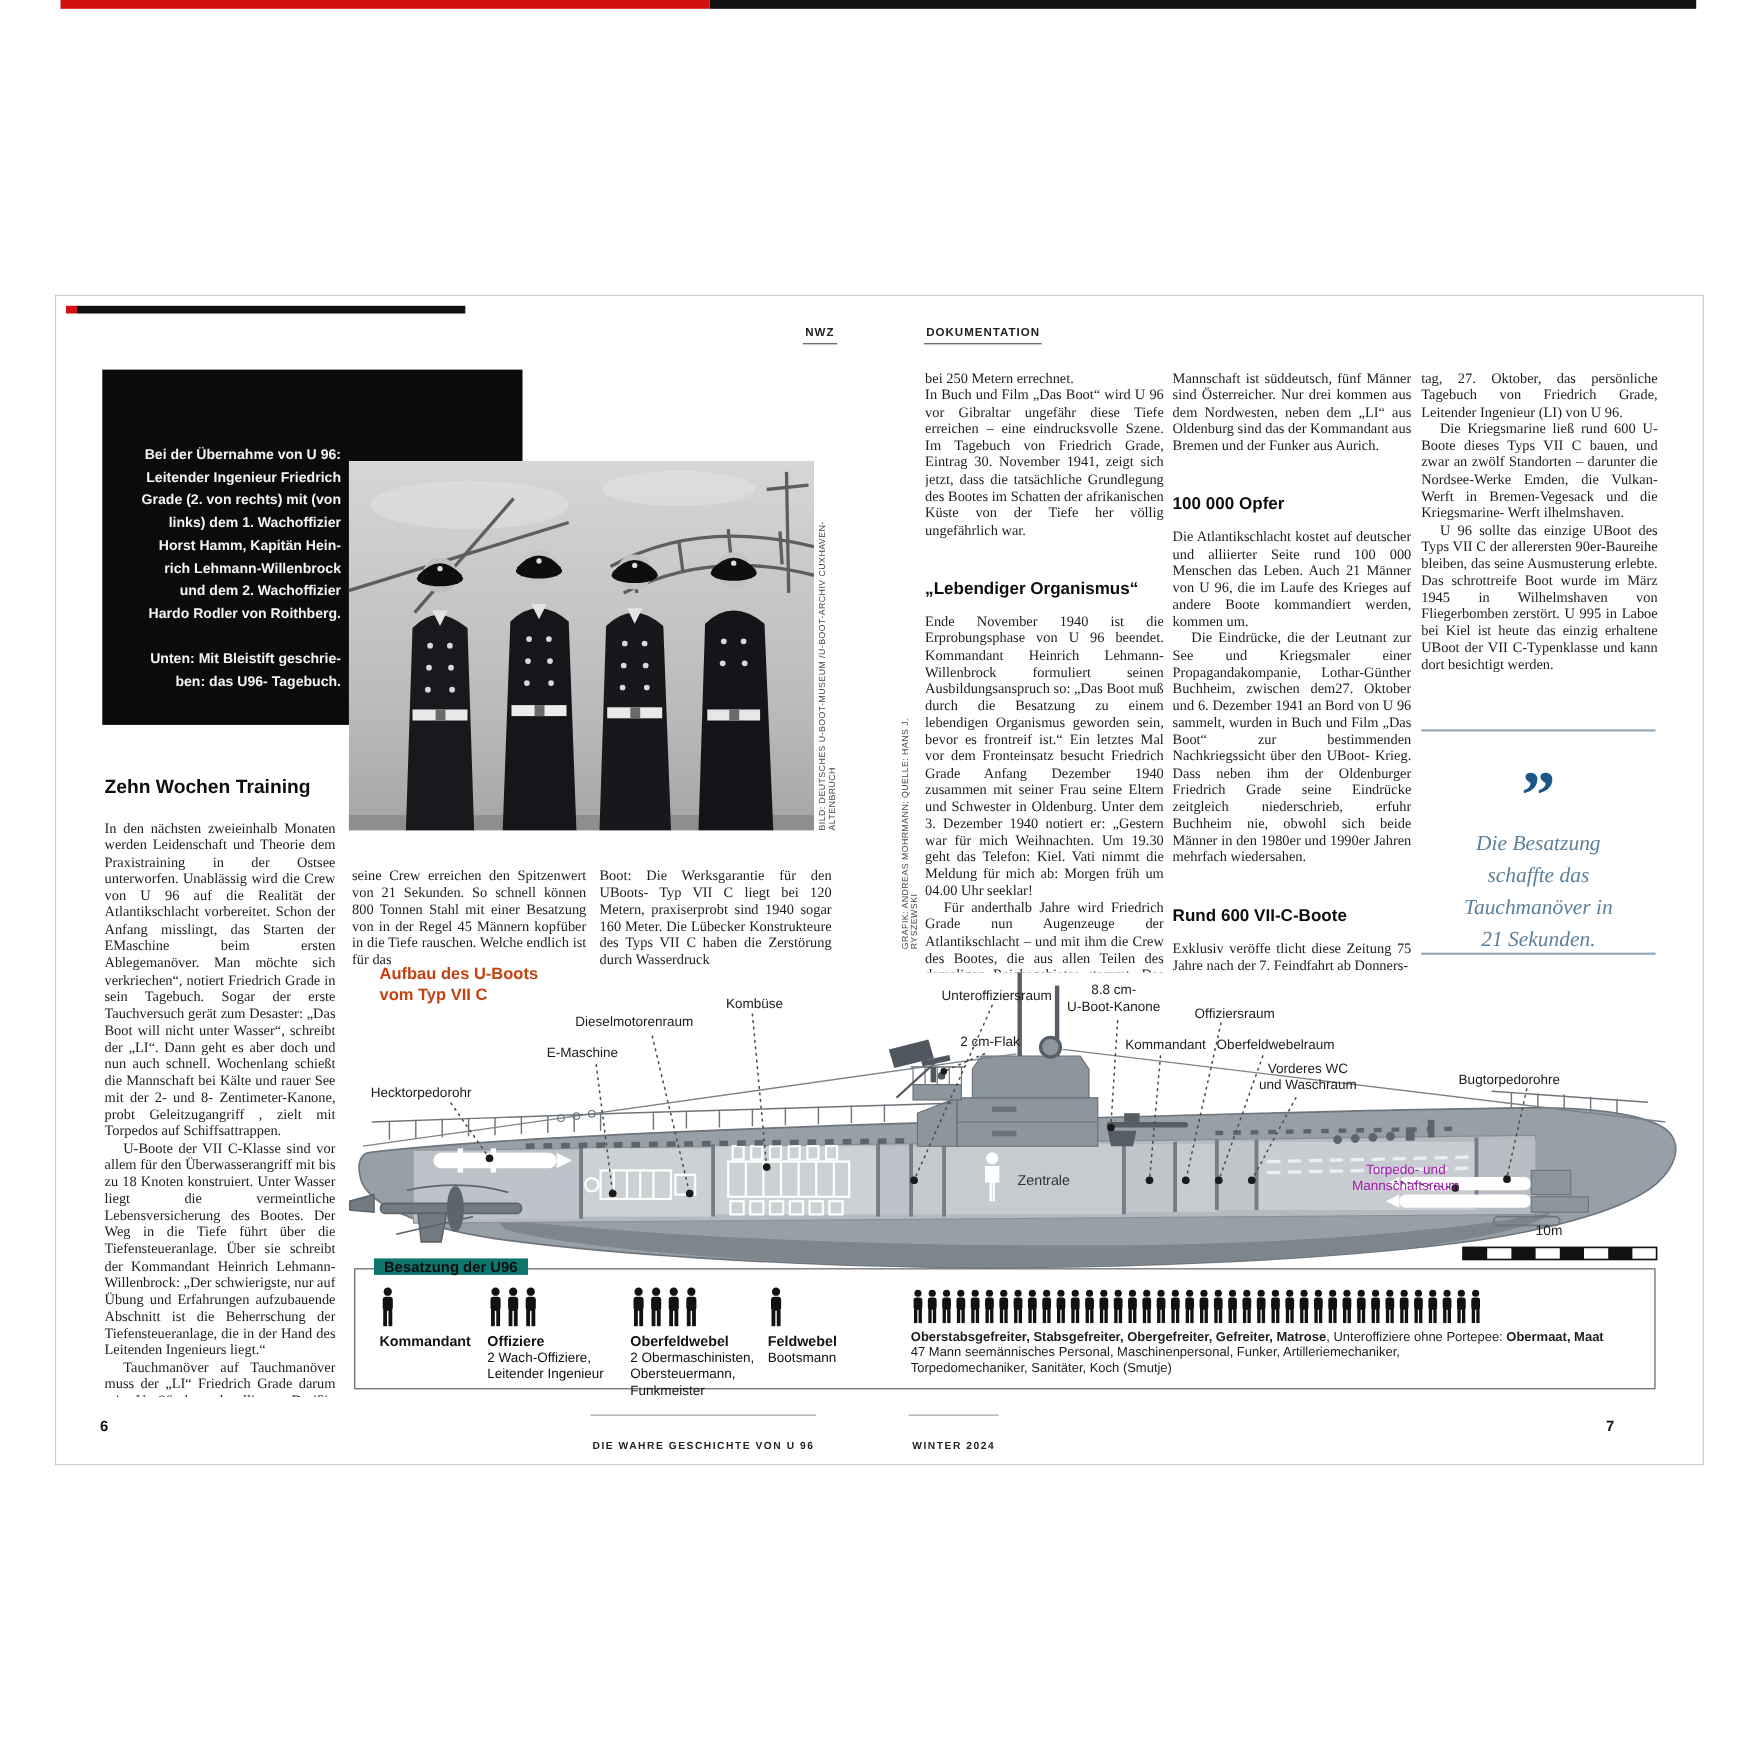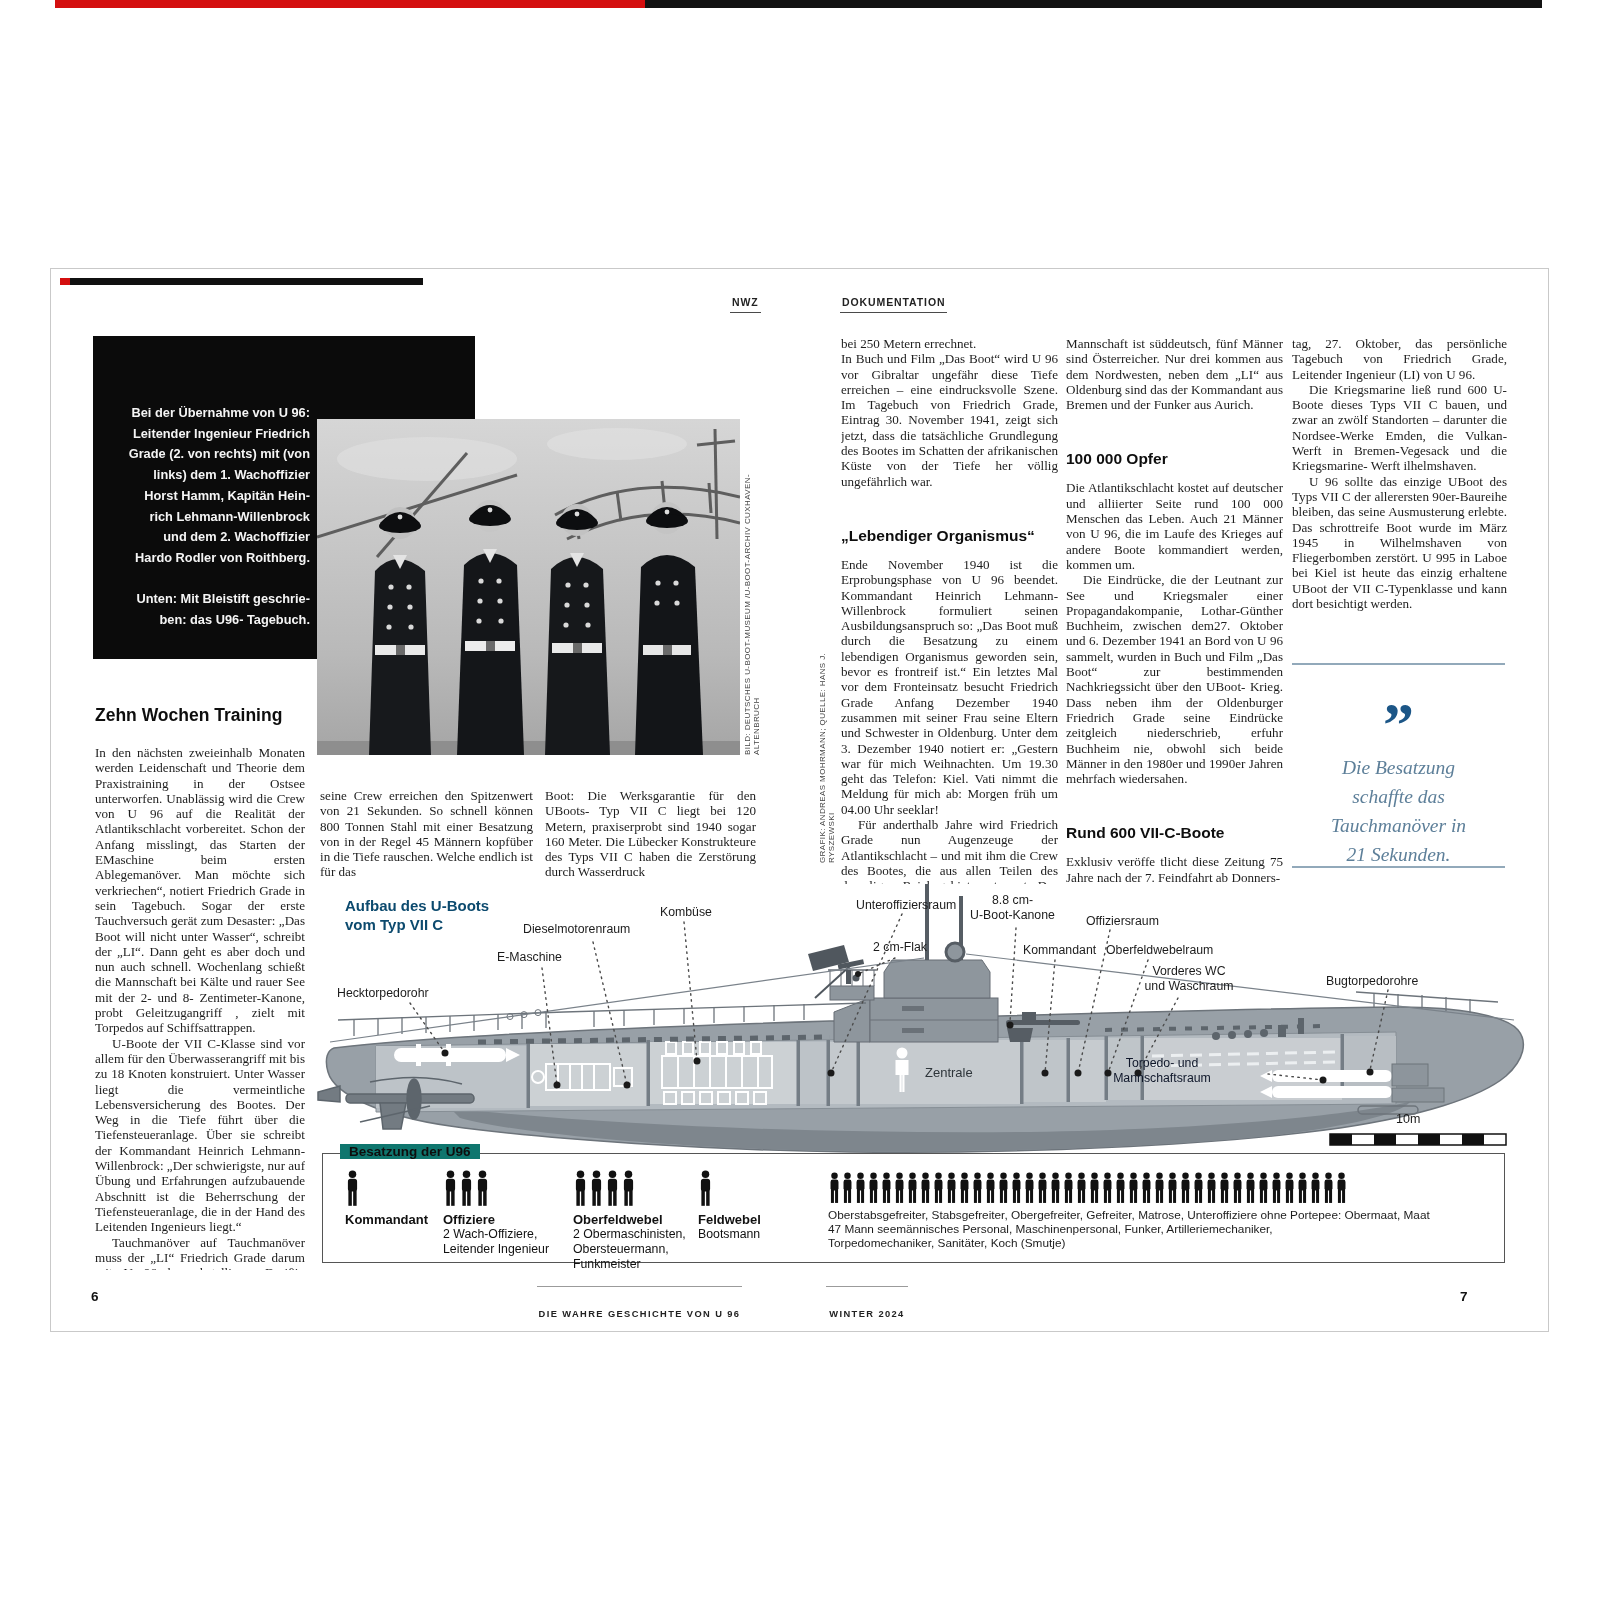--- a/index.html
+++ b/index.html
@@ -32,55 +32,55 @@
   #col1{left:95px;top:745px;width:210px;height:525px;overflow:hidden}
   #col2{left:320px;top:788px;width:213px}
   #col3{left:545px;top:788px;width:211px}
   #colA{left:841px;top:336px;width:217px;height:548px;overflow:hidden}
   #colB{left:1066px;top:336px;width:217px;height:548px;overflow:hidden}
   #colC{left:1292px;top:336px;width:215px}
   #pullquote{position:absolute;left:1292px;top:663px;width:213px;height:201px;
              border-top:2px solid #92a9ba;border-bottom:2px solid #92a9ba;text-align:center}
   .qmark{font:700 62px/0.55 "Liberation Serif",serif;color:#1c5687;margin-top:42px}
   .qtext{margin-top:12px;font:italic 19.5px/29px "Liberation Serif",serif;color:#5d7f99;white-space:pre-line}
-  #dtitle{position:absolute;left:345px;top:896px;font:700 15px/19px "Liberation Sans",sans-serif;
-          color:#0c4a6e;white-space:pre-line;z-index:4}
+  #dtitle{position:absolute;left:345px;top:876px;font:700 15px/19px "Liberation Sans",sans-serif;
+          color:#c2410c;white-space:pre-line;z-index:4}
   .dlabel{position:absolute;font:12.3px/14.5px "Liberation Sans",sans-serif;color:#1c1c1c;
           white-space:pre-line;z-index:4}
   .dlabel.ctr{text-align:center}
   #lbl-heck{left:337px;top:986px}
   #lbl-emaschine{left:497px;top:950px}
   #lbl-diesel{left:523px;top:922px}
   #lbl-kombuese{left:660px;top:905px}
   #lbl-unteroff{left:856px;top:898px}
   #lbl-flak{left:873px;top:940px}
   #lbl-kanone{left:955px;top:893px;width:115px}
   #lbl-kommandant{left:1023px;top:943px}
   #lbl-offiziersraum{left:1086px;top:914px}
   #lbl-oberfeldwebelraum{left:1106px;top:943px}
   #lbl-wc{left:1128px;top:964px;width:122px}
   #lbl-bugtorpedorohre{left:1326px;top:974px}
   #lbl-zentrale{left:925px;top:1066px;font-size:13px;color:#2e353a}
-  #lbl-torpmann{left:1101px;top:1056px;width:122px;color:#0f172a}
+  #lbl-torpmann{left:1217px;top:1056px;width:122px;color:#a21caf}
   #lbl-tenm{left:1396px;top:1112px;font-size:12.5px}
   #subsvg{position:absolute;left:310px;top:870px;width:1230px;height:290px;z-index:3}
   #crewbox{position:absolute;left:322px;top:1153px;width:1181px;height:108px;border:1px solid #555;z-index:1}
   #crewlabel{position:absolute;left:340px;top:1144px;background:#0f766e;padding:0 9px;
              font:700 13.5px "Liberation Sans",sans-serif;color:#0e0e0e;z-index:2}
   .cgroup{position:absolute;z-index:2;color:#111}
   .cg1{left:345px;top:1170px}.cg2{left:443px;top:1170px}.cg3{left:573px;top:1170px}.cg4{left:698px;top:1170px}
   .cicons svg{display:inline-block;vertical-align:bottom;margin-right:1px}
   .ctitle{font:700 13px "Liberation Sans",sans-serif;margin-top:6px}
   .cdesc{font:12.3px/14.8px "Liberation Sans",sans-serif;white-space:pre-line}
   #ranksicons{position:absolute;left:828px;top:1172px;width:540px;z-index:2;line-height:0}
   #ranksicons svg{display:inline-block;margin:0}
   #rankstext{position:absolute;left:828px;top:1209px;width:672px;z-index:2;
              font:11.8px/13.9px "Liberation Sans",sans-serif;color:#1c1c1c}
   #rankstext .l1{white-space:nowrap}
-  #rankstext b{font-weight:400}
+  #rankstext b{font-weight:700}
   .fnum{position:absolute;top:1289px;font:700 13.5px "Liberation Sans",sans-serif;color:#111}
   #pgL{left:91px}#pgR{left:1460px}
   .frule{position:absolute;top:1286px;border-top:1px solid #9b9b9b;padding-top:22px;text-align:center;
          font:700 9.3px "Liberation Sans",sans-serif;letter-spacing:1.4px;color:#222}
   #ftitle{left:537px;width:205px}
   #fissue{left:826px;width:82px}
 </style>
 </head>
 <body>
 

